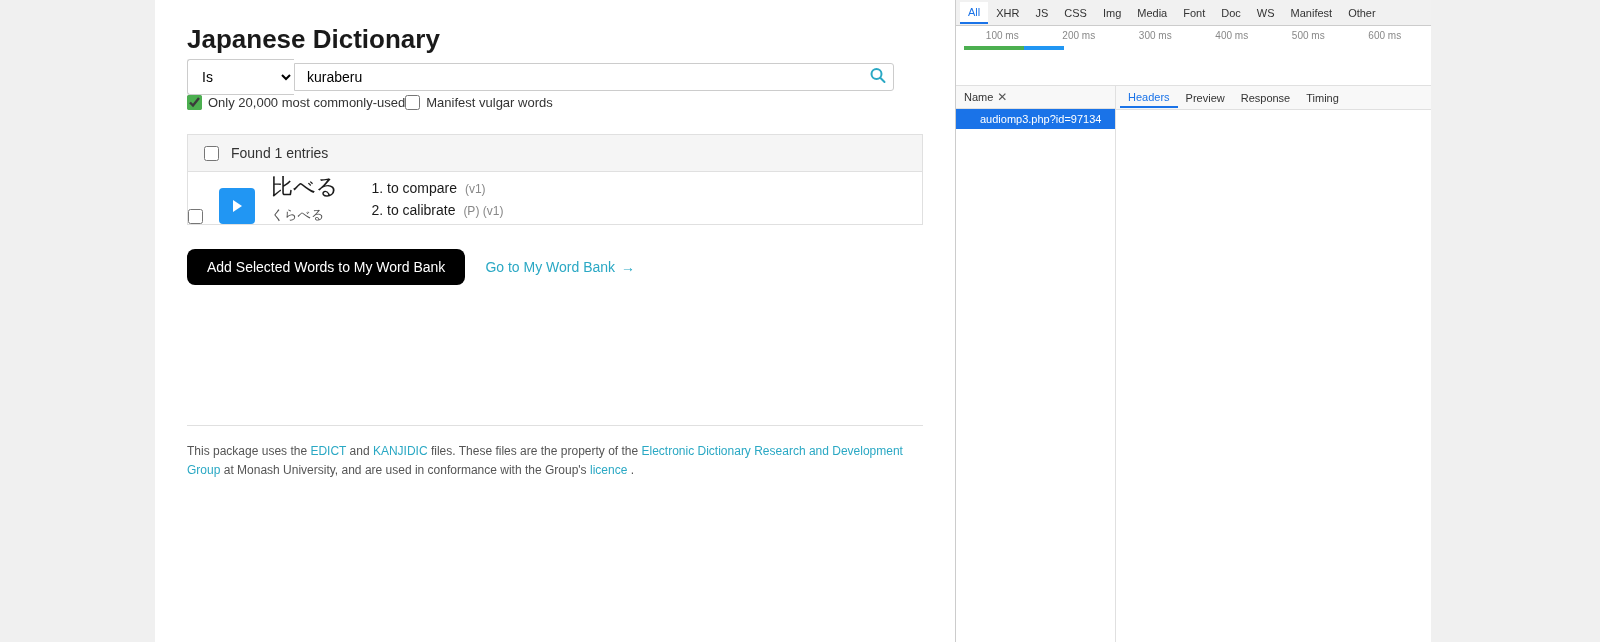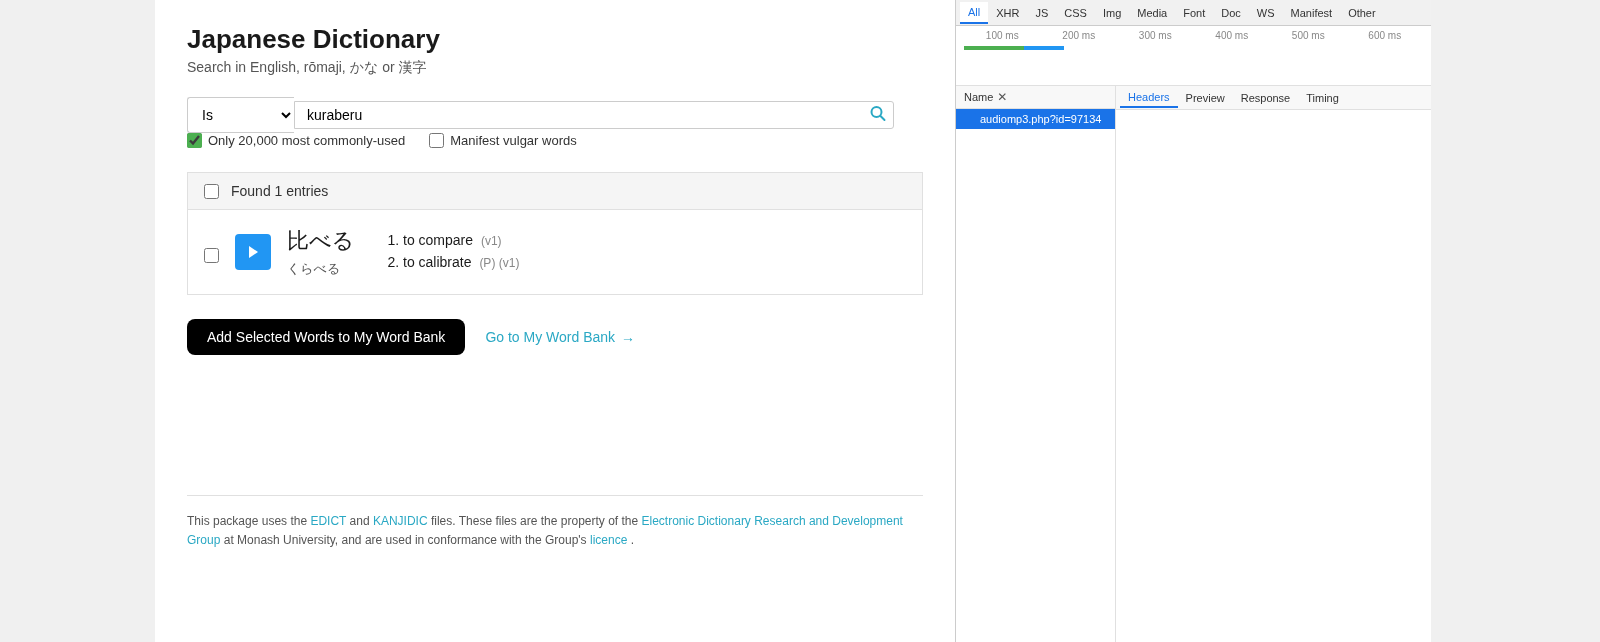--- a/index.html
+++ b/index.html
@@ -87,21 +87,20 @@
       cursor: pointer;
       color: #2aa8c4;
       font-size: 18px;
       line-height: 1;
     }
 
     
     .options-row {
       display: flex;
       align-items: center;
-      gap: 24px;
       margin-bottom: 24px;
     }
 
     .option-item {
       display: flex;
       align-items: center;
       gap: 6px;
       font-size: 13px;
       color: #333;
       cursor: pointer;
@@ -132,23 +131,23 @@
     }
 
     .results-count {
       font-size: 14px;
       color: #333;
     }
 
     
     .result-entry {
       border: 1px solid #e0e0e0;
-      padding: 16px;
-      display: flex;
-      align-items: center;
+      padding: 0;
+      display: flex;
+      align-items: flex-end;
       gap: 16px;
       background: #fff;
     }
 
     .entry-checkbox {
       width: 15px;
       height: 15px;
       margin-top: 6px;
       cursor: pointer;
       flex-shrink: 0;
@@ -414,21 +413,20 @@
       overflow-y: auto;
     }
   </style>
 </head>
 <body>
 
 <div class="sidebar-strip"></div>
 
 <div class="main-content">
   <h1 class="page-title">Japanese Dictionary</h1>
-  <p class="page-subtitle">Search in English, rōmaji, かな or 漢字</p>
 
   <div class="search-row">
     <select class="search-filter-select">
       <option>Is</option>
       <option>Starts with</option>
       <option>Contains</option>
     </select>
     <div class="search-input-wrapper">
       <input type="text" class="search-input" value="kuraberu" style="">
       <button class="search-icon-btn">

